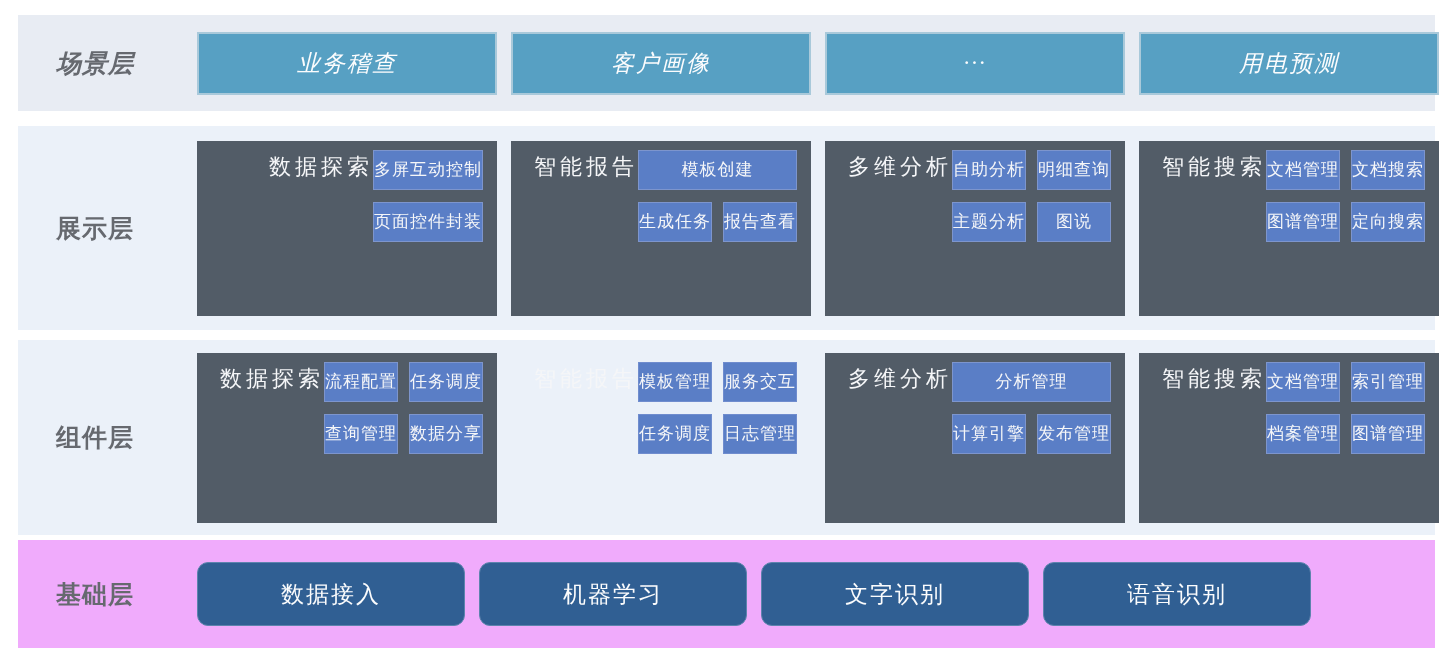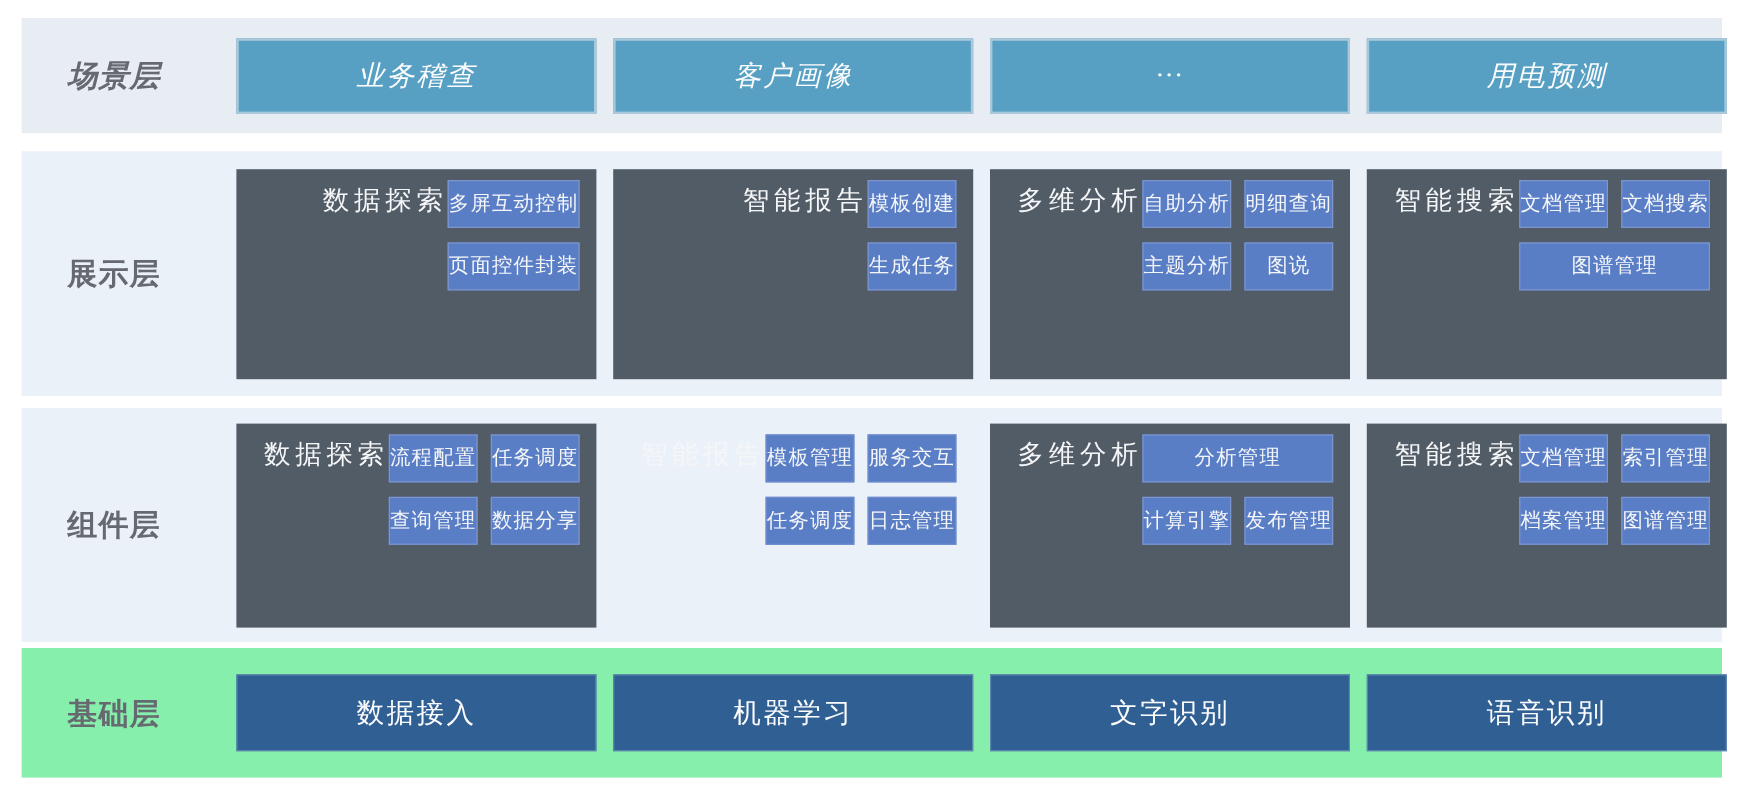--- a/index.html
+++ b/index.html
@@ -3,33 +3,33 @@
 <meta charset="utf-8">
 <style>
   html,body { margin:0; padding:0; background:#ffffff; }
   body { width:1454px; height:667px; font-family:"Liberation Sans", sans-serif; }
   .diagram { position:relative; width:1454px; height:667px; background:#ffffff; overflow:hidden; }
 
   .band { position:absolute; left:18px; width:1417px; display:flex; align-items:center; }
   .band-scene      { top:15px;  height:96px;  background:#e8ecf3;font-style:italic; }
   .band-display    { top:126px; height:204px; background:#ebf1f9; }
   .band-component  { top:340px; height:195px; background:#ebf1f9; }
-  .band-foundation { top:540px; height:108px; background:#86efac; }
+  .band-foundation { top:540px; height:108px; background:#f0abfc; }
 
   .band-label { width:154px; flex:none; text-align:center; font-weight:bold;
                 font-size:25px; color:#66696f; letter-spacing:1px; }
   .band-content { display:flex; gap:14px; width:1242px; align-items:center;padding-left:25px; }
 
   .scene-btn { width:300px; height:63px; box-sizing:border-box; flex:none;
                background:#57a0c3; border:2px solid #a9c9da;
                color:#fbfcfd; display:flex; align-items:center; justify-content:center;
                font-family:"Liberation Serif", serif; font-size:23px; letter-spacing:2px; }
 
-  .found-btn { width:300px; height:64px; box-sizing:border-box; flex:none;
-               background:#305f93; border:1px solid #5d84ad; border-radius:0;
+  .found-btn { width:268px; height:64px; box-sizing:border-box; flex:none;
+               background:#305f93; border:1px solid #5d84ad; border-radius:11px;
                color:#fbfcfd; display:flex; align-items:center; justify-content:center;
                font-family:"Liberation Serif", serif; font-size:23px; letter-spacing:2px; }
 
   .card { width:300px; box-sizing:border-box; flex:none;
           background:#525c67; padding:9px 14px 14px;
           display:flex; flex-direction:row;justify-content:flex-end; }
   .band-display .card   { height:175px; }
   .band-component .card { height:170px; }
   .card.plain { background:transparent; }
 
@@ -74,20 +74,21 @@
           </div>
         </div>
         <div class="card">
           <div class="card-title">智能报告</div>
           <div class="card-rows">
             <div class="card-row">
               <div class="card-item">模板创建</div>
             </div>
             <div class="card-row">
               <div class="card-item">生成任务</div>
+              <div class="card-item">报告查看</div>
             </div>
           </div>
         </div>
         <div class="card">
           <div class="card-title">多维分析</div>
           <div class="card-rows">
             <div class="card-row">
               <div class="card-item">自助分析</div>
               <div class="card-item">明细查询</div>
             </div>
@@ -99,20 +100,21 @@
         </div>
         <div class="card">
           <div class="card-title">智能搜索</div>
           <div class="card-rows">
             <div class="card-row">
               <div class="card-item">文档管理</div>
               <div class="card-item">文档搜索</div>
             </div>
             <div class="card-row">
               <div class="card-item">图谱管理</div>
+              <div class="card-item">定向搜索</div>
             </div>
           </div>
         </div>
       </div>
   </div>
 
   <div class="band band-component">
     <div class="band-label">组件层</div>
     <div class="band-content">
         <div class="card">

